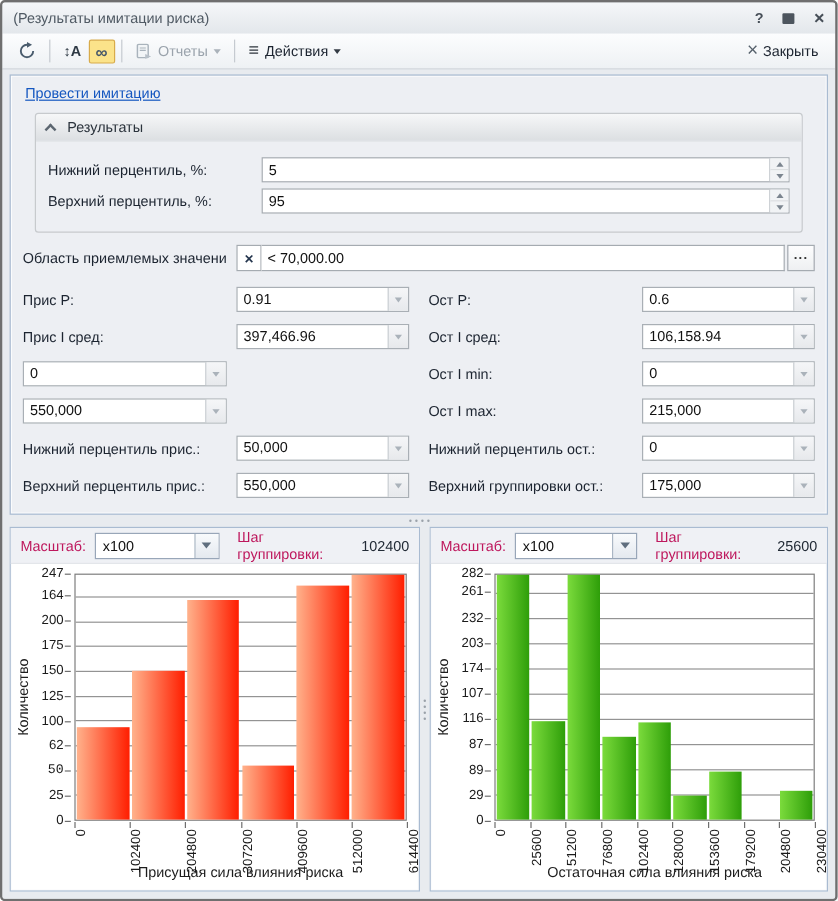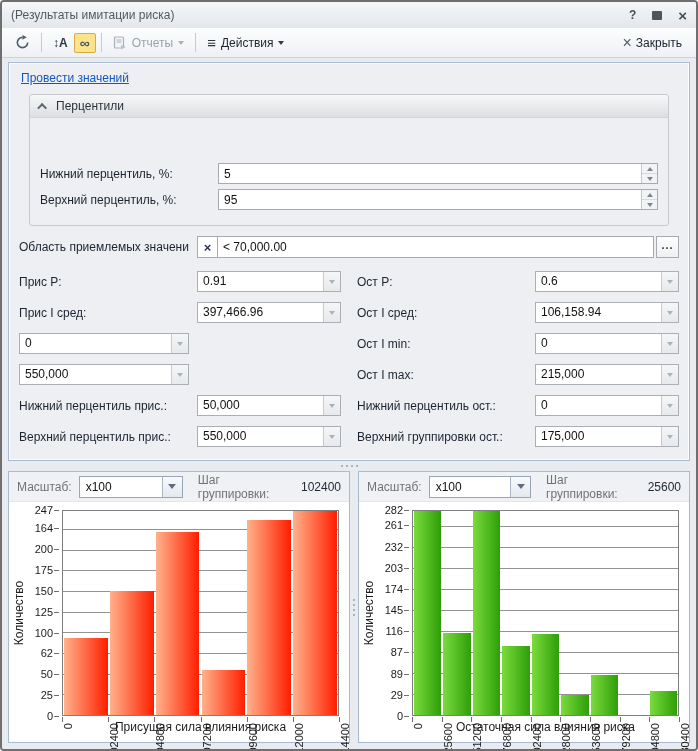--- a/index.html
+++ b/index.html
@@ -34,21 +34,21 @@
   
   .content { flex:1; display:flex; flex-direction:column; padding:4px 6px 6px; background:#e8ebef; }
   .panel { border:1px solid #a9bbd1; background:#edeff3; box-shadow:inset 0 0 0 1px #fbfcfd; }
   .form-panel { padding:6px 10px 8px; }
 
   .run-link { color:#1557c0; text-decoration:underline; display:inline-block; margin:2px 0 9px 2px; cursor:pointer; }
 
   .groupbox { margin:0 10px 10px; border:1px solid #c7cacd; border-radius:3px; background:#edeff3; }
   .group-header { display:flex; align-items:center; gap:9px; padding:4px 10px; background:linear-gradient(#f6f7f8,#dcdfe2); border-bottom:1px solid #d2d5d8; border-radius:3px 3px 0 0; color:#2b333c; }
   .chev-up { width:7px; height:7px; border-left:2px solid #5c6670; border-top:2px solid #5c6670; transform:rotate(45deg) translateY(2px); }
-  .group-body { padding:8px 10px 10px;margin-top:32px; }
+  .group-body { padding:8px 10px 10px; }
 
   .frow { display:grid; grid-template-columns:170px 1fr; gap:8px; align-items:center; margin:5px 0; }
   .flabel { color:#1c2430; white-space:nowrap; overflow:hidden; }
 
   .spin-field { position:relative; height:21px; }
   .spin-field input { width:100%; height:21px; border:1px solid #a5abb1; padding:0 20px 0 5px; font:inherit; color:#111; background:#fff; }
   .spin { position:absolute; right:1px; top:1px; bottom:1px; width:16px; display:flex; flex-direction:column; border-left:1px solid #c3c8cd; }
   .spin > div { flex:1; display:flex; align-items:center; justify-content:center; background:#f1f3f5; }
   .spin > div:first-child { border-bottom:1px solid #d6dadd; }
   .tri.up-spin { border-left:3px solid transparent; border-right:3px solid transparent; border-bottom:4px solid #7b858f; }
@@ -73,21 +73,21 @@
   
   .charts-row { flex:1; display:flex; min-height:0; }
   .chart-panel { background:#fff; display:flex; flex-direction:column; }
   .chart-panel.left { flex:0 0 342px; }
   .chart-panel.right { flex:1; }
   .chart-header { flex:0 0 30px; display:flex; align-items:center; gap:7px; padding:0 8px; background:#eff1f5; border-bottom:1px solid #e3e6ea; }
   .scale-combo { display:flex; width:105px; height:22px; border:1px solid #98a6b8; background:#fff; }
   .scale-combo .combo-text { padding:3px 6px; }
   .scale-combo .combo-btn { width:20px; background:linear-gradient(#f8fafc,#e4e9ef); border-left:1px solid #aab6c4; }
   .tri.dn-combo { border-left:4px solid transparent; border-right:4px solid transparent; border-top:5px solid #5f6e7e; }
-  .grp-label { color:#737373; }
+  .grp-label { color:#be185d; }
   .grp-value { color:#222b36; }
 
   .chart-body { flex:1; position:relative; }
   .ylab { position:absolute; left:2px; top:8px; width:15px; height:206px; }
   .ylab span { position:absolute; top:50%; left:50%; transform:translate(-50%,-50%) rotate(-90deg); white-space:nowrap; font-size:12px; color:#1d1d1d; }
   .yaxis { position:absolute; left:17px; top:8px; width:34px; height:206px; }
   .ytick { position:absolute; right:7px; left:0; text-align:right; font-size:11px; color:#1b1b1b; height:13px; line-height:13px; }
   .ymark { position:absolute; right:1px; width:5px; height:1px; background:#6f6f6f; }
   .plot { position:absolute; left:53px; top:8px; right:10px; height:206px; border:1px solid #7e7e7e; background:#fff; }
   .gridline { position:absolute; left:0; right:0; height:1px; background:#939393; }
@@ -145,26 +145,26 @@
     </span>
     <span class="toolbar-right tool-btn">
       <span class="close-x">×</span>
       <span>Закрыть</span>
     </span>
   </div>
 
   <div class="content">
 
     <div class="panel form-panel">
-      <a class="run-link">Провести значений</a>
+      <a class="run-link">Провести имитацию</a>
 
       <div class="groupbox">
         <div class="group-header">
           <span class="chev-up"></span>
-          <span>Перцентили</span>
+          <span>Результаты</span>
         </div>
         <div class="group-body">
           <div class="frow">
             <span class="flabel">Нижний перцентиль, %:</span>
             <span class="spin-field">
               <input value="5" style="">
               <span class="spin">
                 <div>
                     <span class="tri up-spin"></span>
                   </div>
@@ -333,21 +333,21 @@
         </div>
         <div class="chart-body">
           <div class="ylab">
               <span>Количество</span>
             </div>
           <div class="yaxis">
               <div class="ytick" style="top: calc(100% - 6px);">0</div>
               <div class="ymark" style="top: 100%;"></div>
               <div class="ytick" style="top: calc(89.8785% - 6px);">25</div>
               <div class="ymark" style="top: 89.8785%;"></div>
-              <div class="ytick" style="top: calc(79.7571% - 6px);">50</div>
+              <div class="ytick" style="top: calc(79.7571% - 6px); font-family: Liberation Mono, monospace;">50</div>
               <div class="ymark" style="top: 79.7571%;"></div>
               <div class="ytick" style="top: calc(69.6356% - 6px);">62</div>
               <div class="ymark" style="top: 69.6356%;"></div>
               <div class="ytick" style="top: calc(59.5142% - 6px);">100</div>
               <div class="ymark" style="top: 59.5142%;"></div>
               <div class="ytick" style="top: calc(49.3927% - 6px);">125</div>
               <div class="ymark" style="top: 49.3927%;"></div>
               <div class="ytick" style="top: calc(39.2713% - 6px);">150</div>
               <div class="ymark" style="top: 39.2713%;"></div>
               <div class="ytick" style="top: calc(29.1498% - 6px);">175</div>
@@ -437,21 +437,21 @@
               <div class="ytick" style="top: calc(100% - 6px);">0</div>
               <div class="ymark" style="top: 100%;"></div>
               <div class="ytick" style="top: calc(89.7163% - 6px);">29</div>
               <div class="ymark" style="top: 89.7163%;"></div>
               <div class="ytick" style="top: calc(79.4326% - 6px);">89</div>
               <div class="ymark" style="top: 79.4326%;"></div>
               <div class="ytick" style="top: calc(69.1489% - 6px);">87</div>
               <div class="ymark" style="top: 69.1489%;"></div>
               <div class="ytick" style="top: calc(58.8652% - 6px);">116</div>
               <div class="ymark" style="top: 58.8652%;"></div>
-              <div class="ytick" style="top: calc(48.5816% - 6px);">145</div>
+              <div class="ytick" style="top: calc(48.5816% - 6px);">107</div>
               <div class="ymark" style="top: 48.5816%;"></div>
               <div class="ytick" style="top: calc(38.2979% - 6px);">174</div>
               <div class="ymark" style="top: 38.2979%;"></div>
               <div class="ytick" style="top: calc(28.0142% - 6px);">203</div>
               <div class="ymark" style="top: 28.0142%;"></div>
               <div class="ytick" style="top: calc(17.7305% - 6px);">232</div>
               <div class="ymark" style="top: 17.7305%;"></div>
               <div class="ytick" style="top: calc(7.44681% - 6px);">261</div>
               <div class="ymark" style="top: 7.44681%;"></div>
               <div class="ytick" style="top: calc(0% - 6px);">282</div>

